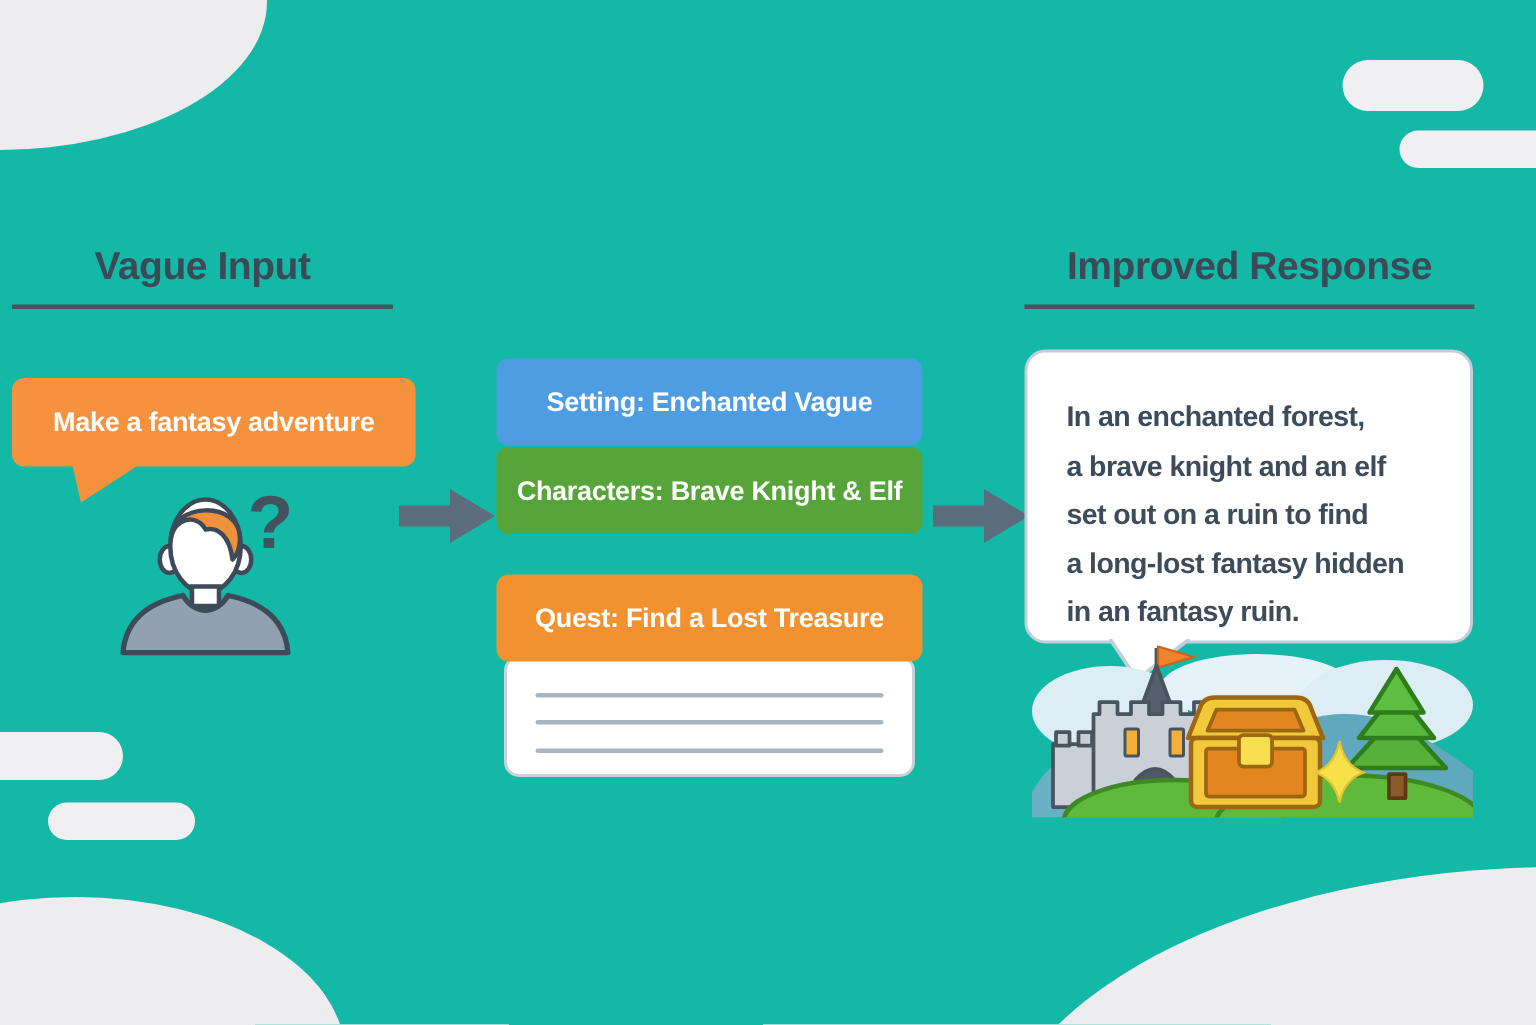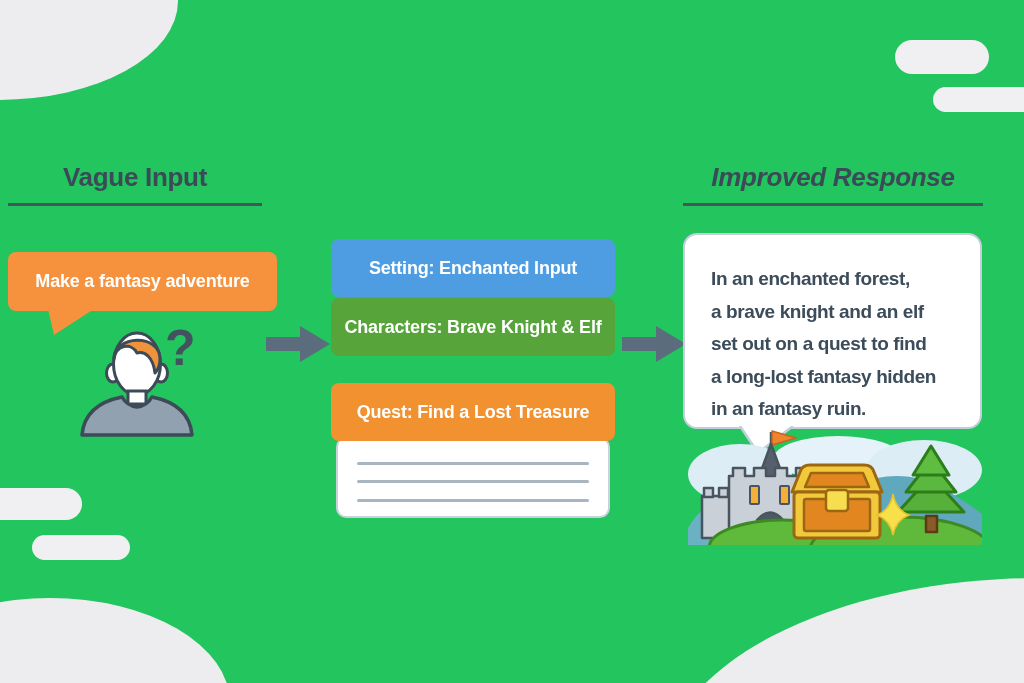--- a/index.html
+++ b/index.html
@@ -1,34 +1,34 @@
 <!DOCTYPE html>
 <html><head>
 <meta charset="utf-8">
 <style>
   html,body { margin:0; padding:0; background:#fff; }
   .canvas {
     position:relative; width:1024px; height:683px;
-    background:#22c55e; overflow:hidden;
+    background:#14b8a6; overflow:hidden;
     font-family:"Liberation Sans", sans-serif;
   }
   
   .blob { position:absolute; background:#EDEDEF; border-radius:50%; }
   .pill { position:absolute; background:#F0F0F2; }
 
   
   .col-header {
     position:absolute; top:162px; text-align:center;
     font-weight:bold; font-size:26px; color:#3B4A57;
     padding-bottom:10px; border-bottom:3px solid #47555F;
     letter-spacing:-0.3px;
   }
   .hdr1 { left:8px;   width:254px; }
   .hdr2 { left:335px; width:273px; }
-  .hdr3 { left:683px; width:300px;font-style:italic; }
+  .hdr3 { left:683px; width:300px; }
 
   
   .speech-bubble {
     position:absolute; left:8px; top:252px; width:269px; height:59px;
     background:#F6923E; border-radius:8px;
     display:flex; align-items:center; justify-content:center;
     color:#FFFFFF; font-weight:bold; font-size:18px; letter-spacing:-0.2px;
     white-space:nowrap;
   }
   .bubble-tail-svg { position:absolute; left:44px; top:309px; }
@@ -107,38 +107,38 @@
 
     <rect x="64" y="78" width="18" height="13" fill="#FFFFFF" stroke="#3D4A57" stroke-width="3"></rect>
 
     <path d="M18,122 C20,98 38,88 58,84 Q63,93 73,94 Q83,93 88,84 C108,88 126,98 128,122 Z" fill="#92A1AF" stroke="#3D4A57" stroke-width="3.5" stroke-linejoin="round"></path>
   </svg>
 
   <svg class="arrow-svg arrow1" width="66" height="44" viewBox="0 0 66 44">
     <polygon points="0,15 34,15 34,4 64,22 34,40 34,29 0,29" fill="#5B6D7C"></polygon>
   </svg>
 
-  <div class="prompt-box box-setting">Setting: Enchanted Input</div>
+  <div class="prompt-box box-setting">Setting: Enchanted Vague</div>
   <div class="prompt-box box-characters">Characters: Brave Knight &amp; Elf</div>
   <div class="prompt-box box-quest">Quest: Find a Lost Treasure</div>
 
   <div class="note-card">
     <div class="note-line nl1"></div>
     <div class="note-line nl2"></div>
     <div class="note-line nl3"></div>
   </div>
 
   <svg class="arrow-svg arrow2" width="66" height="44" viewBox="0 0 66 44">
     <polygon points="0,15 34,15 34,4 64,22 34,40 34,29 0,29" fill="#5B6D7C"></polygon>
   </svg>
 
   <div class="response-bubble">
     <div class="response-line">In an enchanted forest,</div>
     <div class="response-line">a brave knight and an elf</div>
-    <div class="response-line">set out on a quest to find</div>
+    <div class="response-line">set out on a ruin to find</div>
     <div class="response-line">a long-lost fantasy hidden</div>
     <div class="response-line">in an fantasy ruin.</div>
   </div>
   <svg class="response-tail-svg" width="60" height="30" viewBox="0 0 60 30">
     <polygon points="3,0 56,0 21,27" fill="#FFFFFF"></polygon>
     <line x1="3" y1="0" x2="21" y2="27" stroke="#C3CEDA" stroke-width="2.5"></line>
     <line x1="56" y1="0" x2="21" y2="27" stroke="#C3CEDA" stroke-width="2.5"></line>
   </svg>
 
   <svg class="scene-svg" width="294" height="115" viewBox="0 0 294 115">

